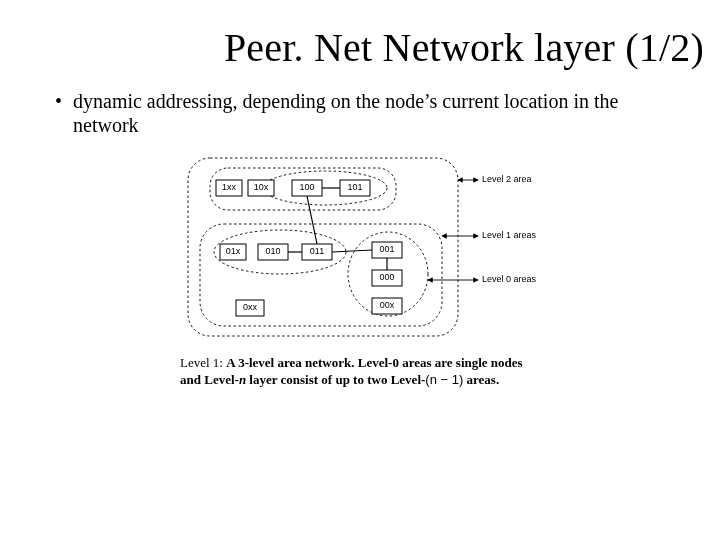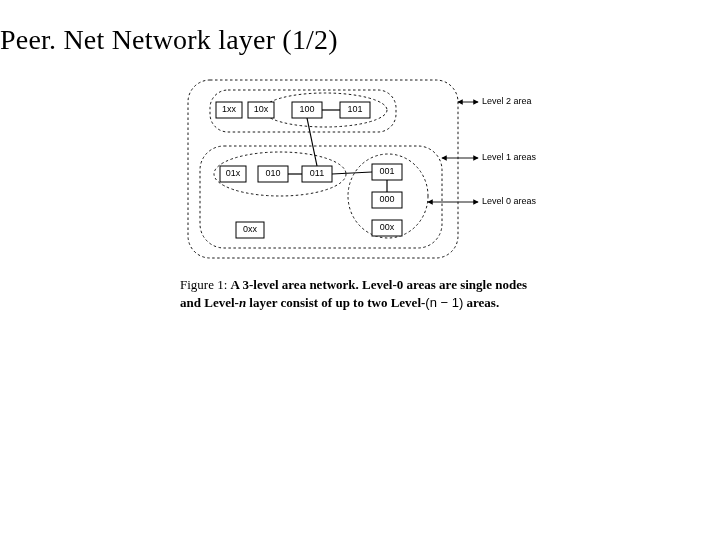--- a/index.html
+++ b/index.html
@@ -11,22 +11,22 @@
     font-family: "Times New Roman", Times, serif;
     color: #000;
   }
   .slide {
     width: 720px;
     height: 540px;
     position: relative;
     box-sizing: border-box;
   }
   .title {
-    text-align: left;
-    font-size: 28px;
+    text-align: right;
+    font-size: 40px;
     font-weight: normal;
     margin: 24px 16px 18px 0;
     letter-spacing: 0.2px;
   }
   .bullets {
     margin: 0 40px 0 55px;
     padding: 0;
     list-style: none;
     font-size: 20px;
     line-height: 1.22;
@@ -96,20 +96,21 @@
   }
 </style>
 </head>
 <body>
 
 <div class="slide">
 
   <h1 class="title">Peer. Net Network layer (1/2)</h1>
 
   <ul class="bullets">
+    <li>dynamic addressing, depending on the node’s current location in the network</li>
   </ul>
 
   <div class="figure-wrap">
     <div class="figure">
       <svg viewBox="0 0 360 190" width="360" height="190">
         <defs>
           <marker id="arrow" viewBox="0 0 8 8" refX="7" refY="4" markerWidth="6" markerHeight="6" orient="auto-start-reverse">
             <path d="M0,0 L8,4 L0,8 z" fill="#000"></path>
           </marker>
         </defs>
@@ -163,17 +164,17 @@
 
         <line class="leader" x1="262" y1="84" x2="298" y2="84" marker-end="url(#arrow)" marker-start="url(#arrow)"></line>
         <text class="ann-text" x="302" y="84">Level 1 areas</text>
 
         <line class="leader" x1="248" y1="128" x2="298" y2="128" marker-end="url(#arrow)" marker-start="url(#arrow)"></line>
         <text class="ann-text" x="302" y="128">Level 0 areas</text>
       </svg>
     </div>
 
     <div class="caption">
-      <span class="fig-label">Figure 1: </span><span class="bold">A 3-level area network. Level-0 areas are single nodes and Level-</span><span class="bold" style="font-style:italic">n</span><span class="bold"> layer consist of up to two Level-</span><span class="minus1">(n − 1)</span><span class="bold"> areas.</span>
+      <span class="fig-label">Level 1: </span><span class="bold">A 3-level area network. Level-0 areas are single nodes and Level-</span><span class="bold" style="font-style:italic">n</span><span class="bold"> layer consist of up to two Level-</span><span class="minus1">(n − 1)</span><span class="bold"> areas.</span>
     </div>
   </div>
 
 </div>
 
 </body></html>

